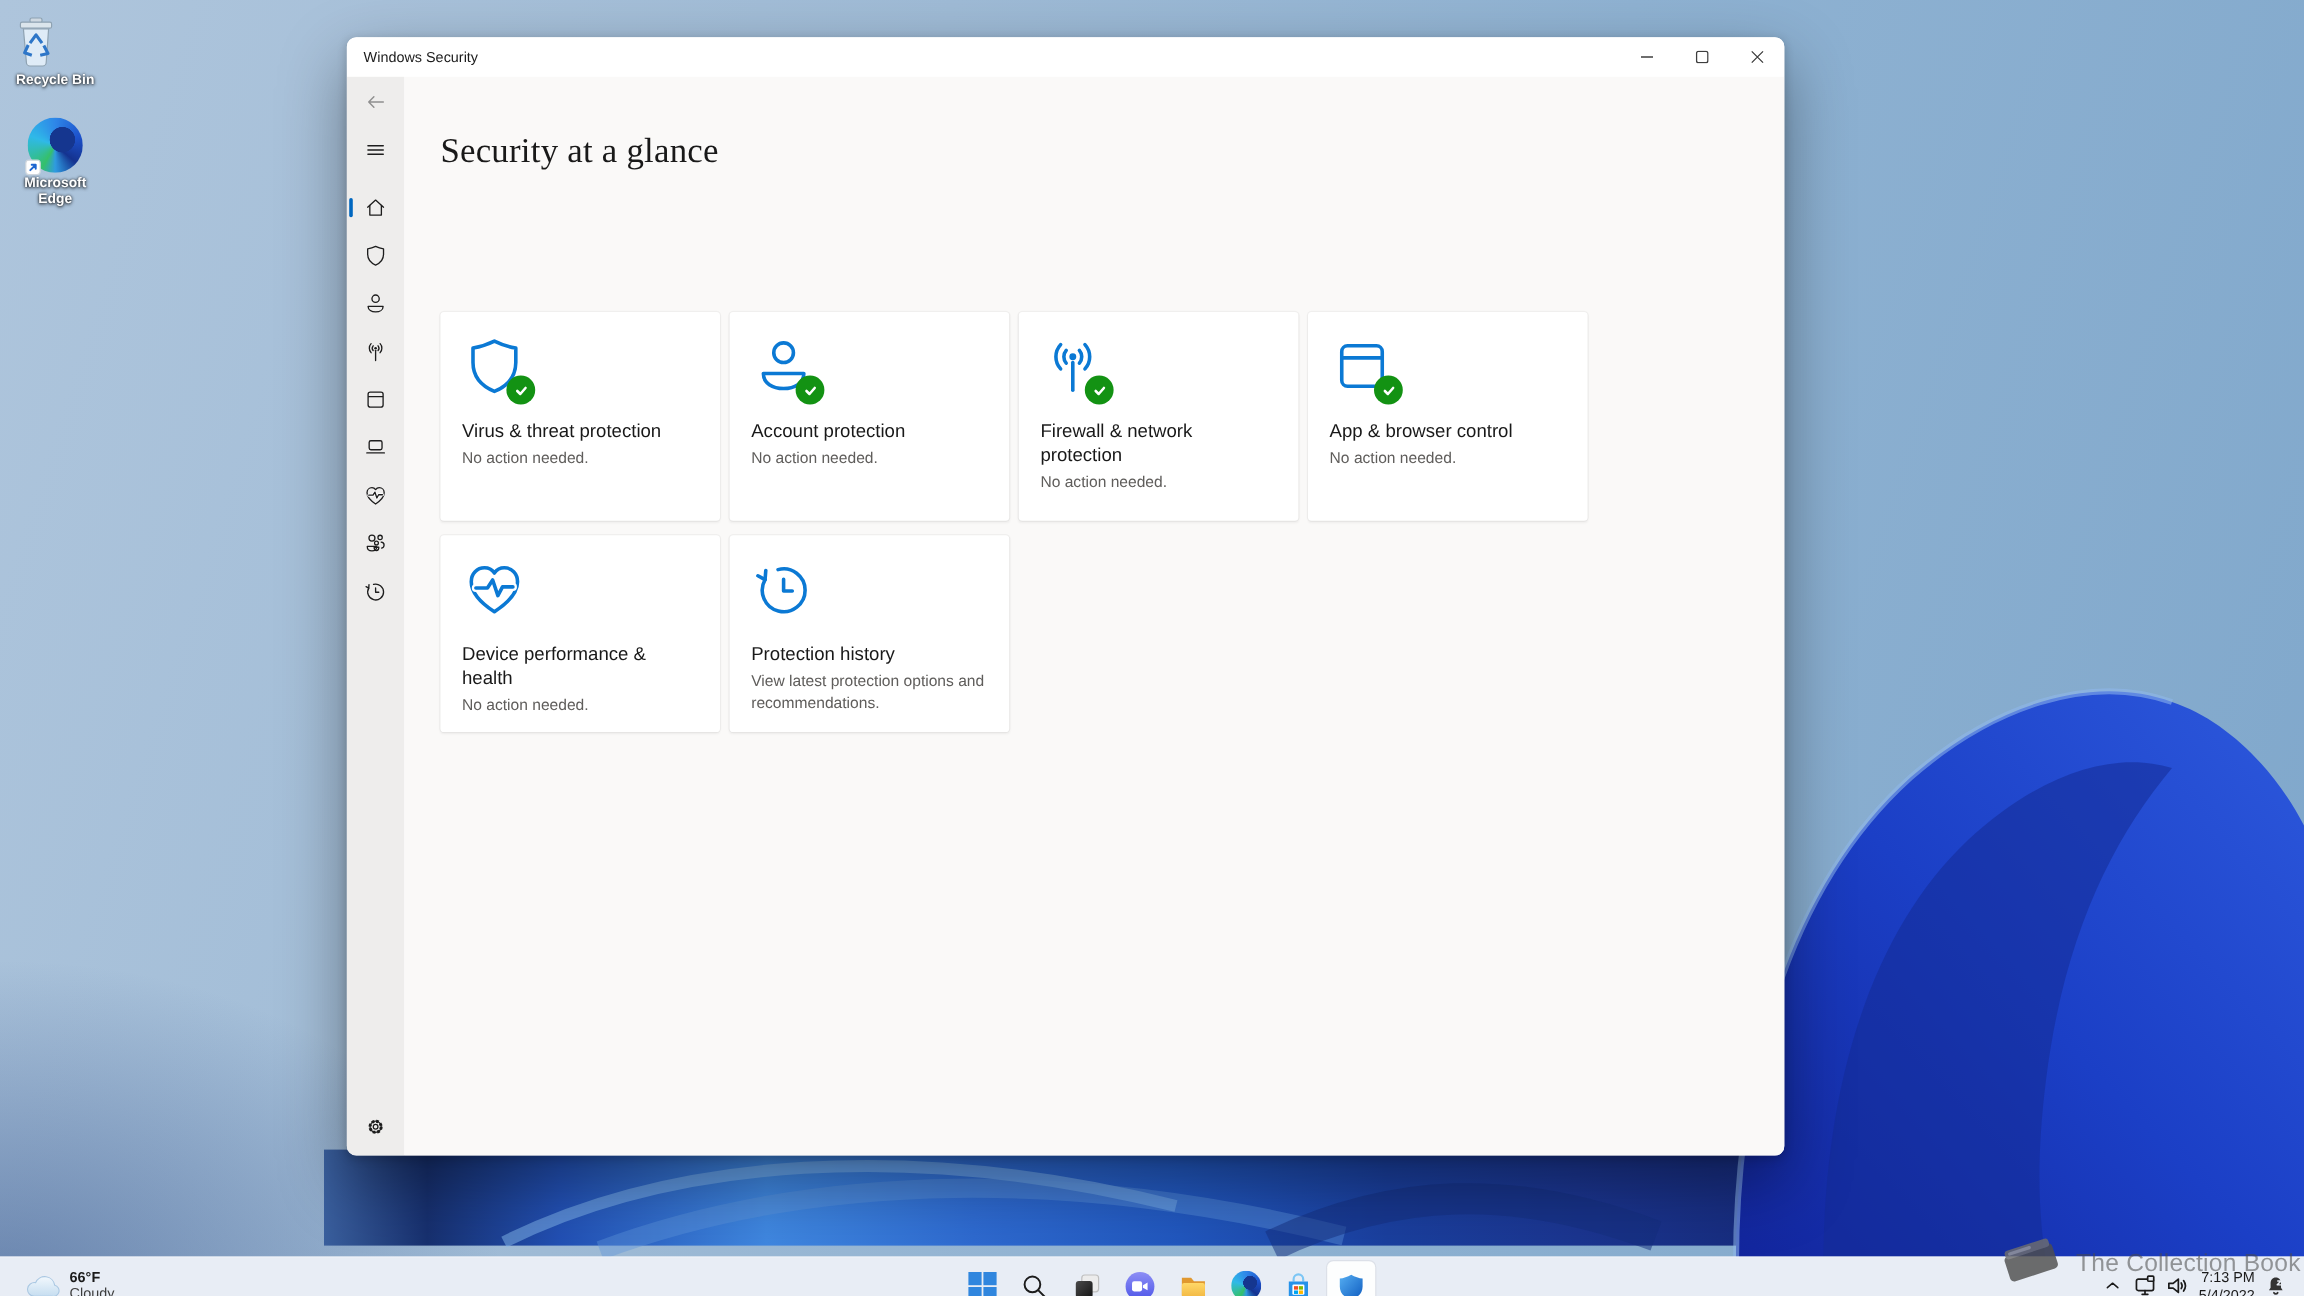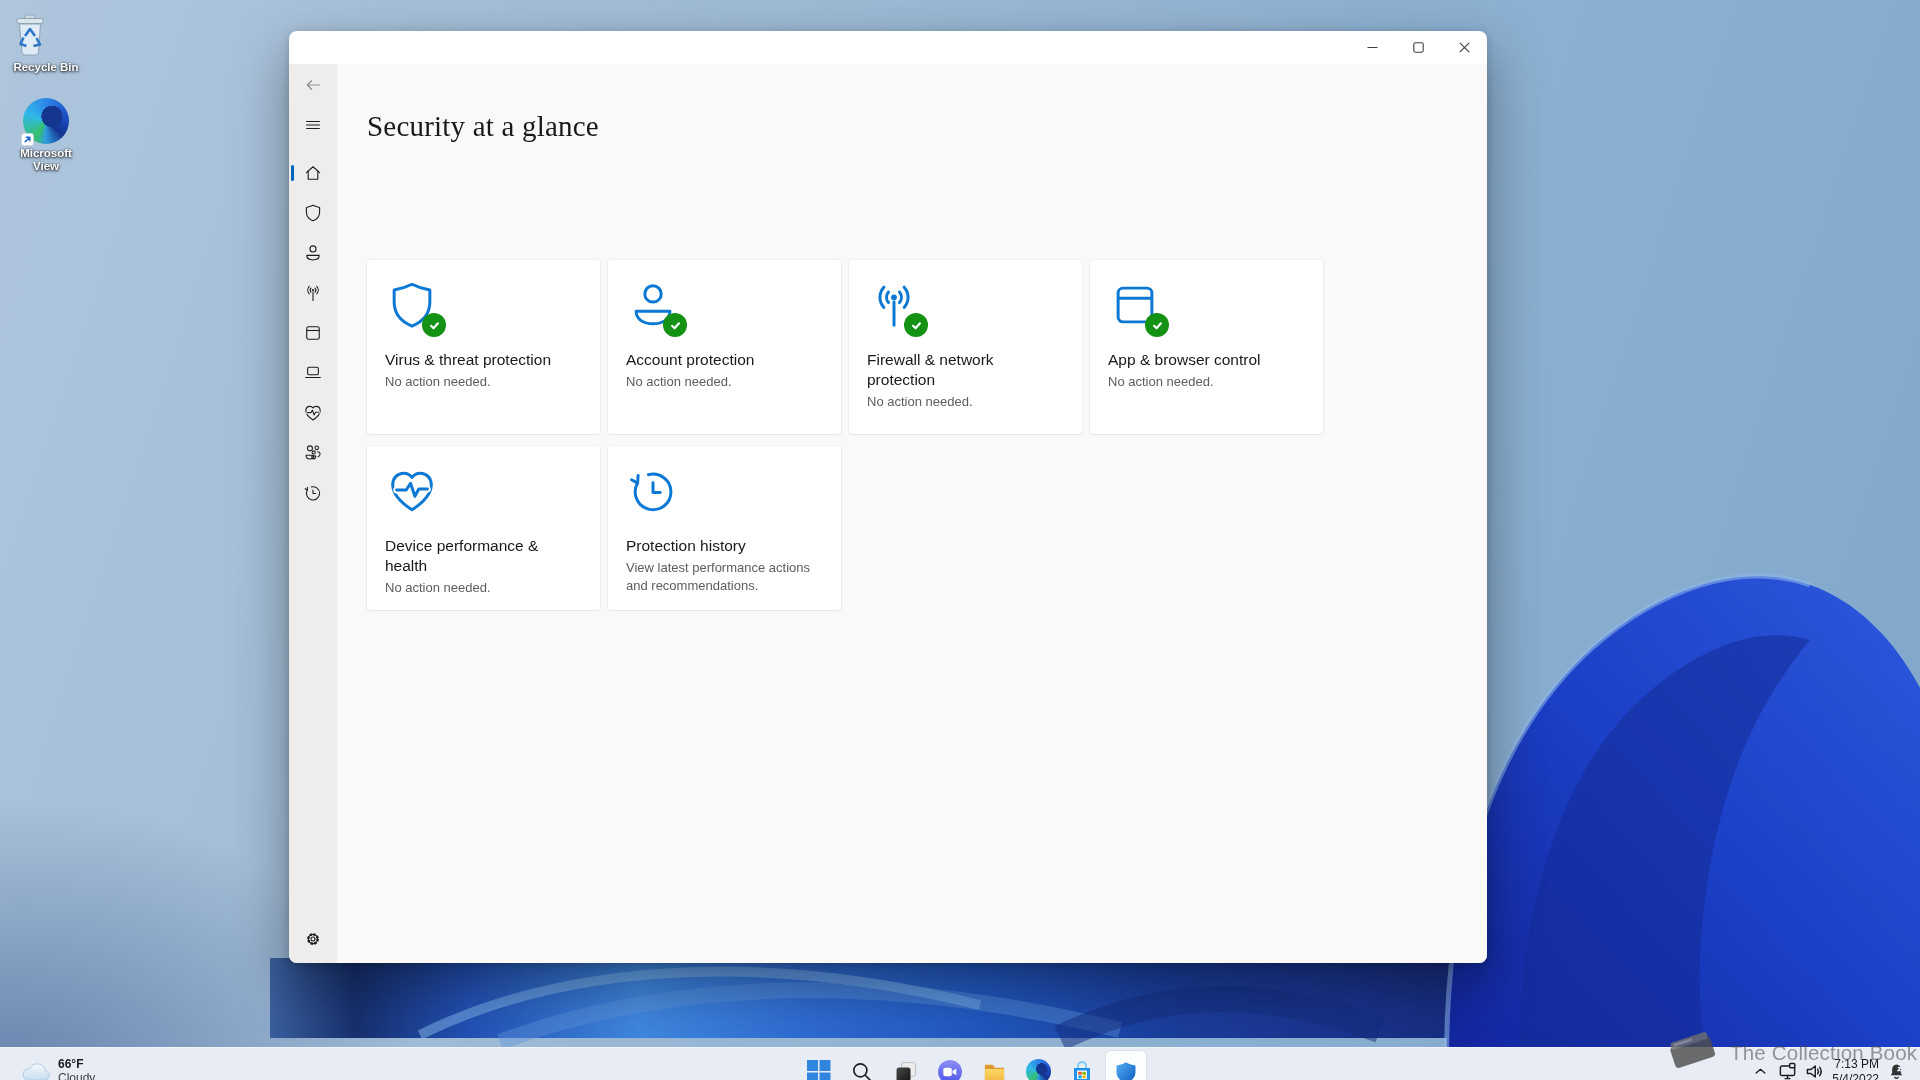--- a/index.html
+++ b/index.html
@@ -203,24 +203,27 @@
 
   <div class="dicon" style="left:8px;top:98px;">
     <div class="orbwrap">
       <div class="edge-orb"></div>
       <span class="shortcut-badge">
         <svg width="9" height="9" viewBox="0 0 10 10" fill="none" stroke="#1e66d0" stroke-width="1.8" stroke-linecap="round" stroke-linejoin="round">
           <path d="M2.5 7.5 L7.5 2.5 M3.8 2.5 H7.5 V6.2"></path>
         </svg>
       </span>
     </div>
-    <div class="dlabel" style="width:64px;margin-left:6px;">Microsoft View</div>
+    <div class="dlabel" style="width:64px;margin-left:6px;">Microsoft Edge</div>
   </div>
 
   <div class="win">
+    <div class="titlebar">
+      <span class="wtitle">Windows Security</span>
+    </div>
     <div class="caption">
       <div class="capbtn">
         <svg width="11" height="11" viewBox="0 0 11 11">
             <path d="M0.5 5.5 H10.5" stroke="#3e3e3e" stroke-width="1.1"></path>
           </svg>
       </div>
       <div class="capbtn">
         <svg width="11" height="11" viewBox="0 0 11 11">
             <rect x="0.8" y="0.8" width="9.4" height="9.4" rx="1.6" fill="none" stroke="#3e3e3e" stroke-width="1.1"></rect>
           </svg>
@@ -375,21 +378,21 @@
           </div>
 
 
           <div class="tile">
             <div class="tile-icon">
               <svg viewBox="0 0 56 56">
                   <use href="#i-history"></use>
                 </svg>
             </div>
             <div class="tile-title">Protection history</div>
-            <div class="tile-sub">View latest performance actions and recommendations.</div>
+            <div class="tile-sub">View latest protection options and recommendations.</div>
           </div>
 
         </div>
       </div>
     </div>
   </div>
 
   <div class="taskbar">
 
     <div class="weather">

